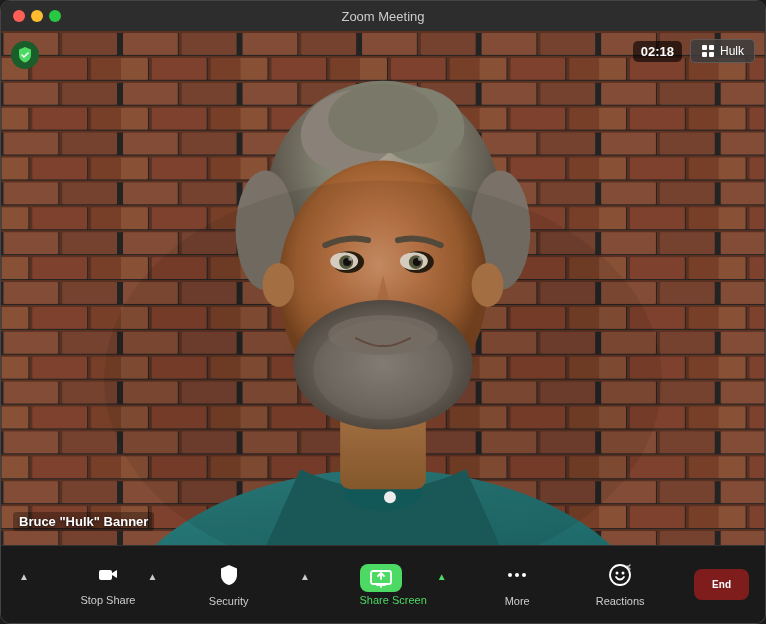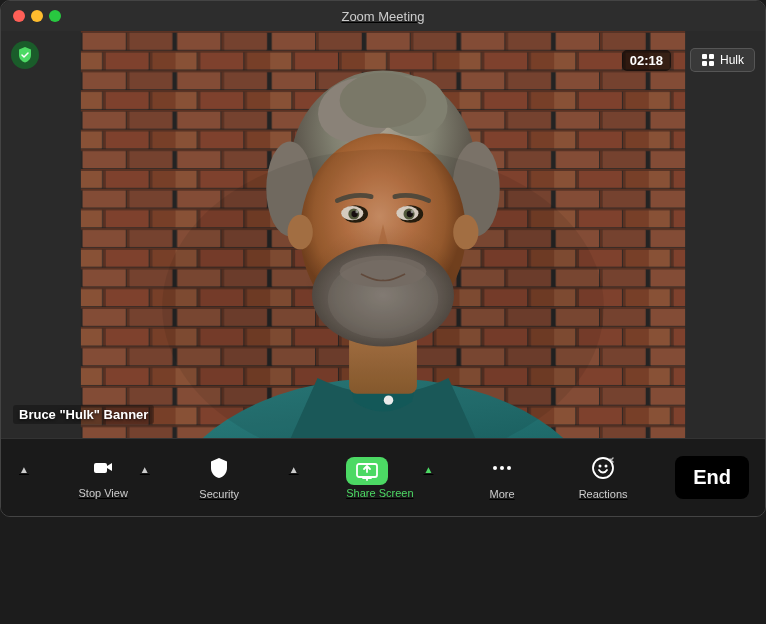--- a/index.html
+++ b/index.html
@@ -7,28 +7,27 @@
     body {
       width: 766px;
       height: 624px;
       background: #1c1c1c;
       font-family: -apple-system, BlinkMacSystemFont, 'Helvetica Neue', Arial, sans-serif;
       overflow: hidden;
     }
 
     .window {
       width: 766px;
-      height: 517px;
+      height: 624px;
       border-radius: 10px;
       overflow: hidden;
       display: flex;
       flex-direction: column;
       background: #1c1c1c;
       border: 1px solid #444;
-      text-decoration: underline;
     }
 
     
     .title-bar {
       background: #2d2d2d;
       height: 30px;
       display: flex;
       align-items: center;
       justify-content: center;
       position: relative;
@@ -77,25 +76,25 @@
       font-weight: 600;
       text-shadow: 0 1px 3px rgba(0,0,0,0.8);
       background: rgba(0,0,0,0.3);
       padding: 2px 6px;
       border-radius: 3px;
     }
 
     
     .top-controls {
       position: absolute;
-      top: 17px;
+      top: 8px;
       right: 10px;
       display: flex;
       align-items: center;
-      gap: 19px;
+      gap: 8px;
       text-align: right;
     }
 
     .shield-badge {
       position: absolute;
       top: 10px;
       left: 10px;
       width: 28px;
       height: 28px;
       background: #1a5c2a;
@@ -199,23 +198,23 @@
       font-size: 10px;
       margin-top: -16px;
     }
 
     .btn-group {
       display: flex;
       align-items: center;
     }
 
     .end-btn {
-      background: #000000;
+      background: #7f1d1d;
       color: white;
-      font-size: 20px;
+      font-size: 10px;
       font-weight: 600;
       padding: 10px 18px;
       border-radius: 8px;
       cursor: pointer;
       border: none;
     }
 
     
     .video-canvas {
       position: absolute;
@@ -383,21 +382,21 @@
     </div>
 
     <div class="btn-group">
       <div class="tool-btn">
         <span class="icon">
           <svg width="22" height="22" viewBox="0 0 22 22" fill="none">
             <rect x="2" y="6" width="13" height="10" rx="2" fill="white"></rect>
             <path d="M15 9l5-3v8l-5-3V9z" fill="white"></path>
           </svg>
         </span>
-        <span class="label">Stop View</span>
+        <span class="label">Stop Share</span>
       </div>
       <div class="chevron-btn">▲</div>
     </div>
 
     <div class="tool-btn">
       <span class="icon">
         <svg width="22" height="24" viewBox="0 0 22 24" fill="none">
           <path d="M11 2L3 5.5V12c0 4.8 3.4 9 8 10 4.6-1 8-5.2 8-10V5.5L11 2z" fill="white"></path>
         </svg>
       </span>

